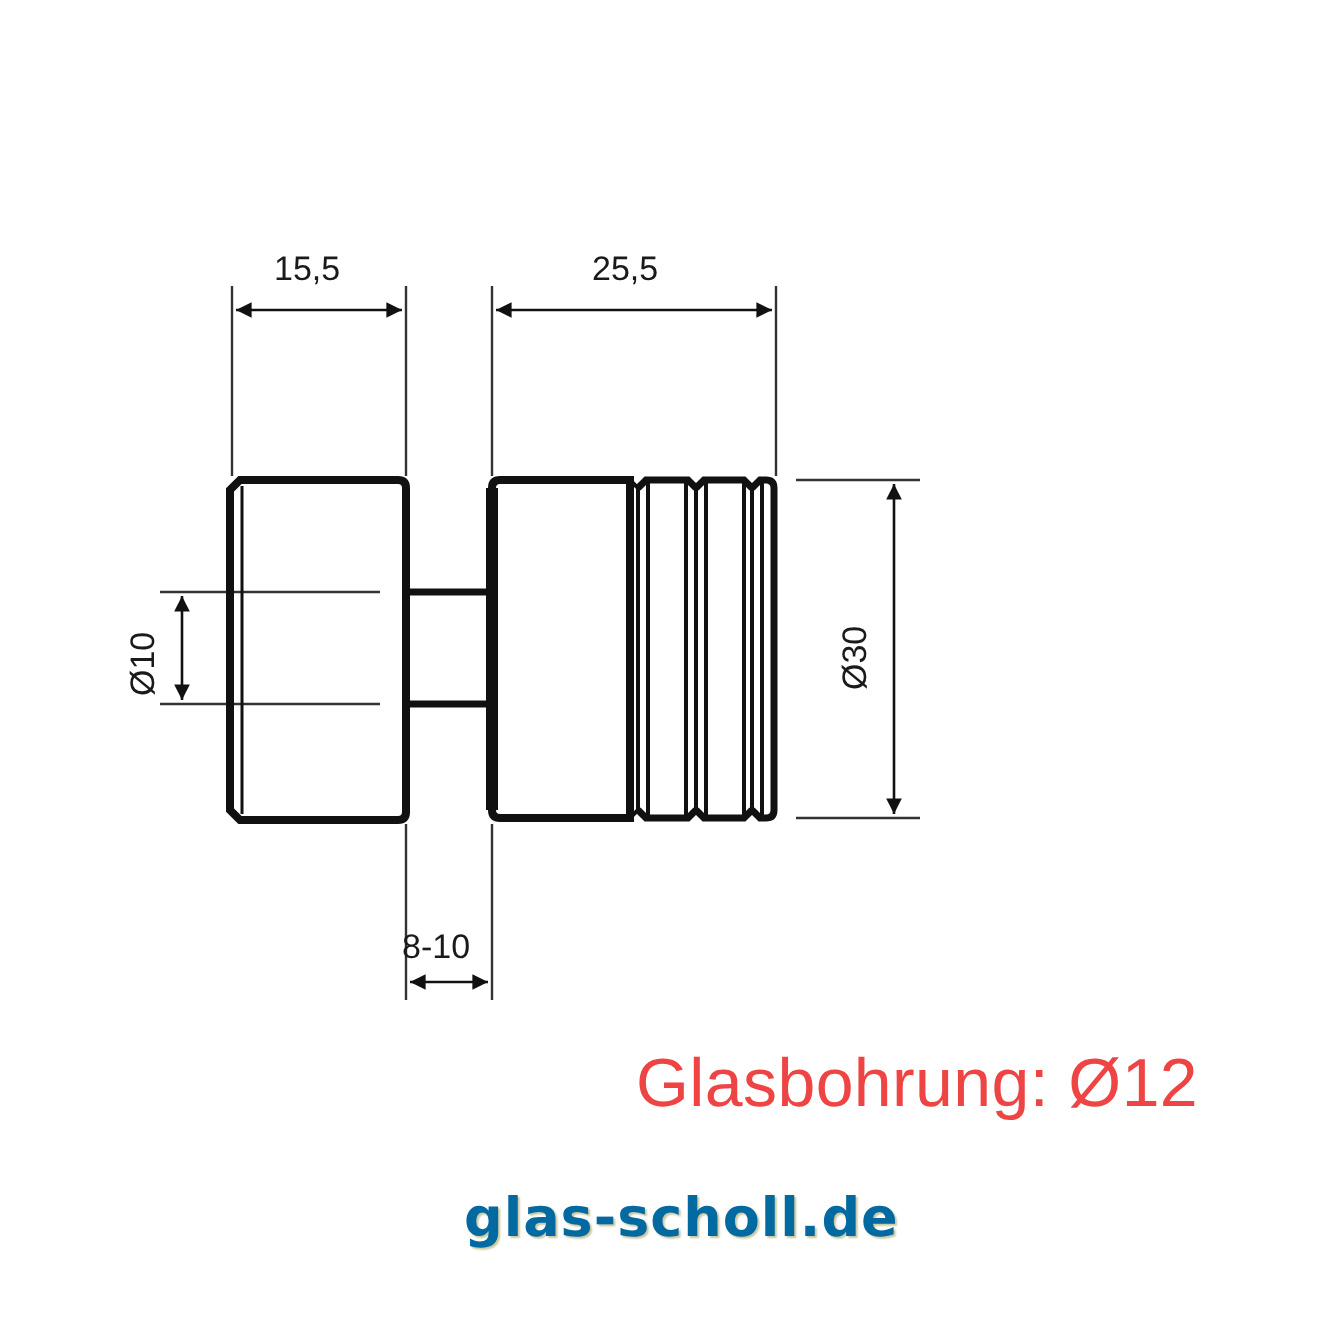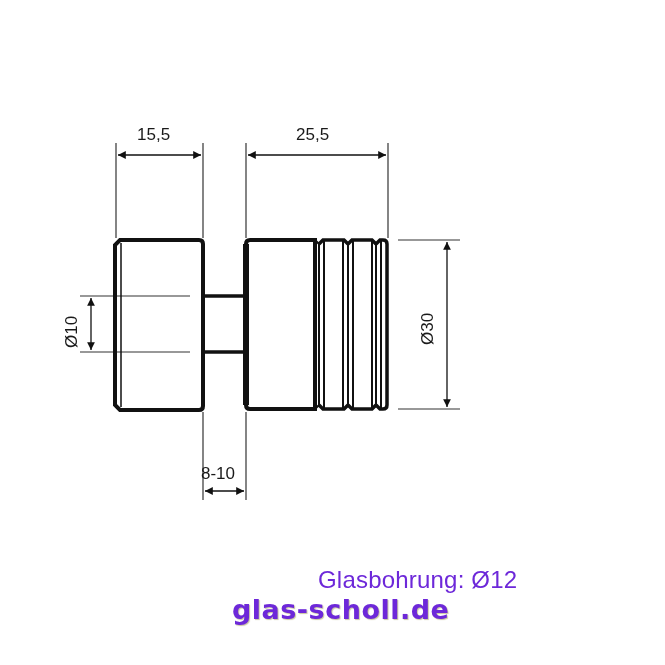--- a/index.html
+++ b/index.html
@@ -1,20 +1,20 @@
 <!DOCTYPE html>
 <html><head>
 <meta charset="utf-8">
 <style>
   html,body{margin:0;padding:0;background:#ffffff;}
   body{width:665px;height:665px;position:relative;overflow:hidden;font-family:"Liberation Sans",sans-serif;}
   svg{position:absolute;left:0;top:0;}
   .dimtxt{font-family:"Liberation Sans",sans-serif;font-size:17px;fill:#1a1a1a;}
-  .caption{position:absolute;left:318px;top:523px;font-size:24px;color:#6d28d9;font-family:"Liberation Sans",sans-serif;letter-spacing:0.2px;margin-top:43px;}
-  .brand{position:absolute;left:232px;top:594px;font-size:27px;font-weight:bold;color:#6d28d9;font-family:"DejaVu Sans",sans-serif;text-shadow:1px 1px 1px #c9c6a0;letter-spacing:0.5px;}
+  .caption{position:absolute;left:318px;top:523px;font-size:34px;color:#ef4444;font-family:"Liberation Sans",sans-serif;letter-spacing:0.2px;}
+  .brand{position:absolute;left:232px;top:594px;font-size:27px;font-weight:bold;color:#0369a1;font-family:"DejaVu Sans",sans-serif;text-shadow:1px 1px 1px #c9c6a0;letter-spacing:0.5px;}
 </style>
 </head>
 <body>
 
 <svg width="665" height="665" viewBox="0 0 665 665">
   <defs>
     <marker id="arr" viewBox="0 0 10 10" refX="10" refY="5" markerWidth="8" markerHeight="6" orient="auto-start-reverse">
       <path d="M0,0 L10,5 L0,10 z" fill="#111"></path>
     </marker>
   </defs>

